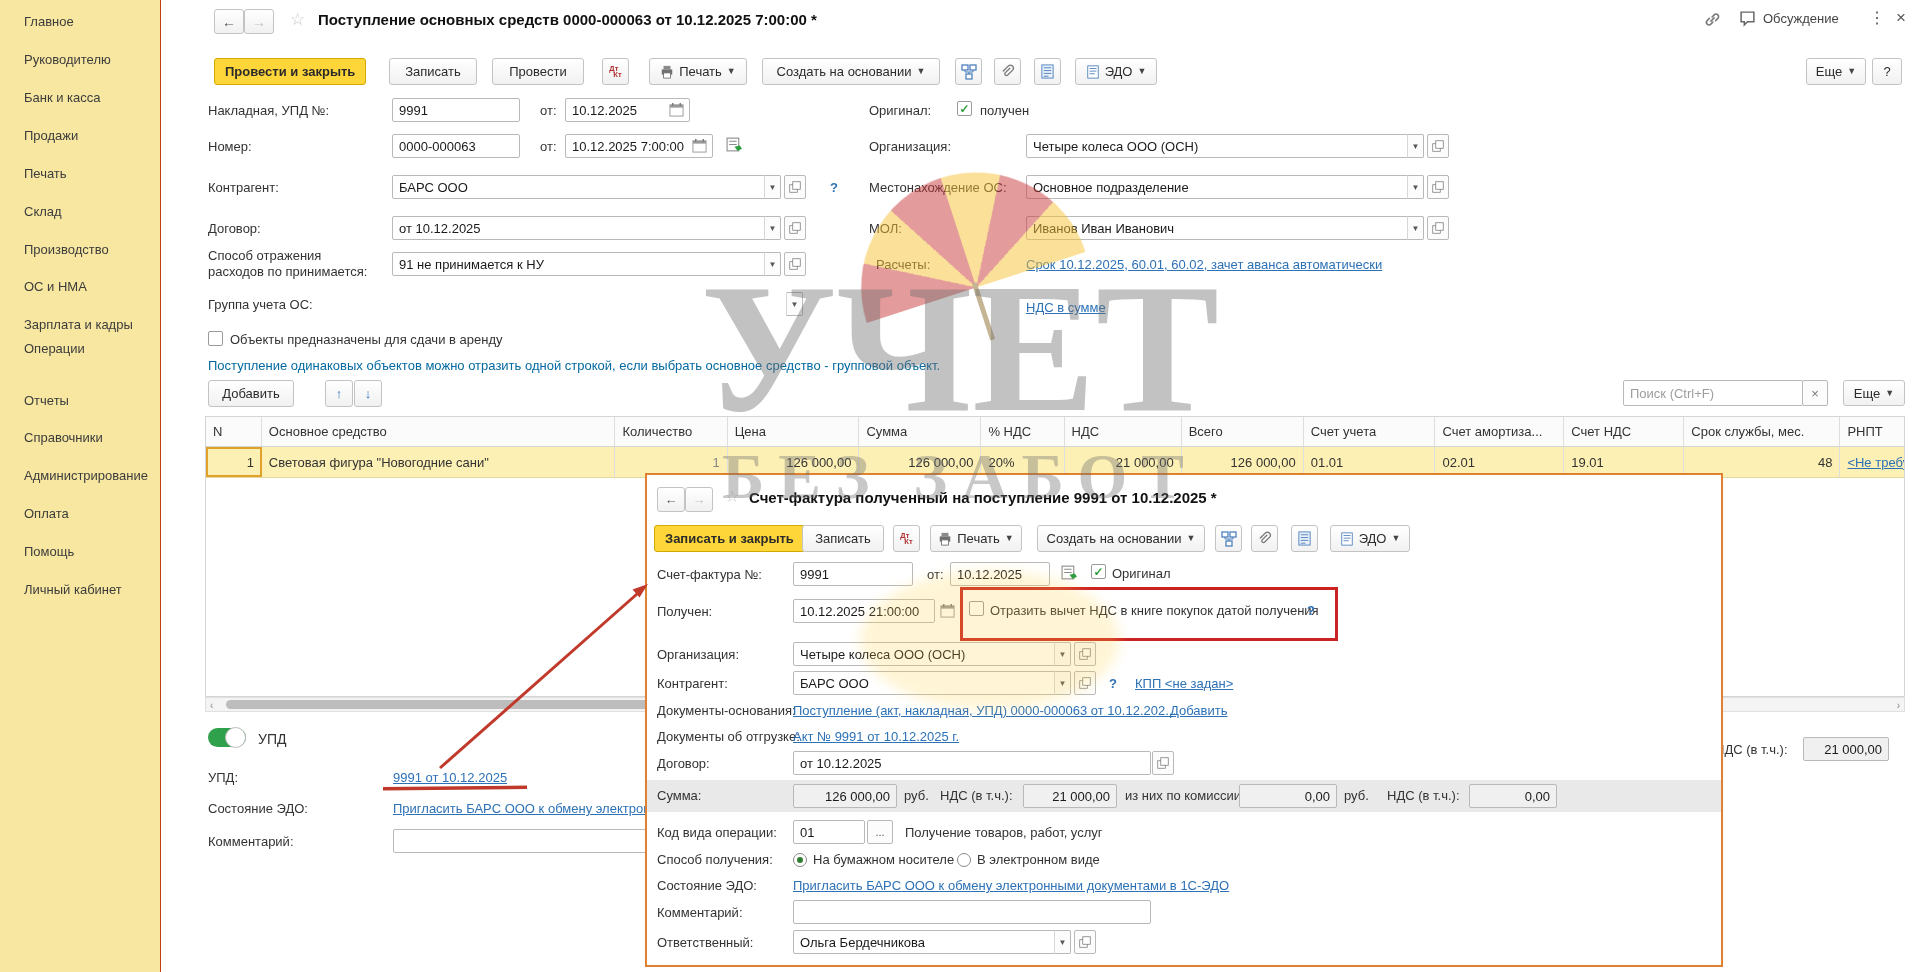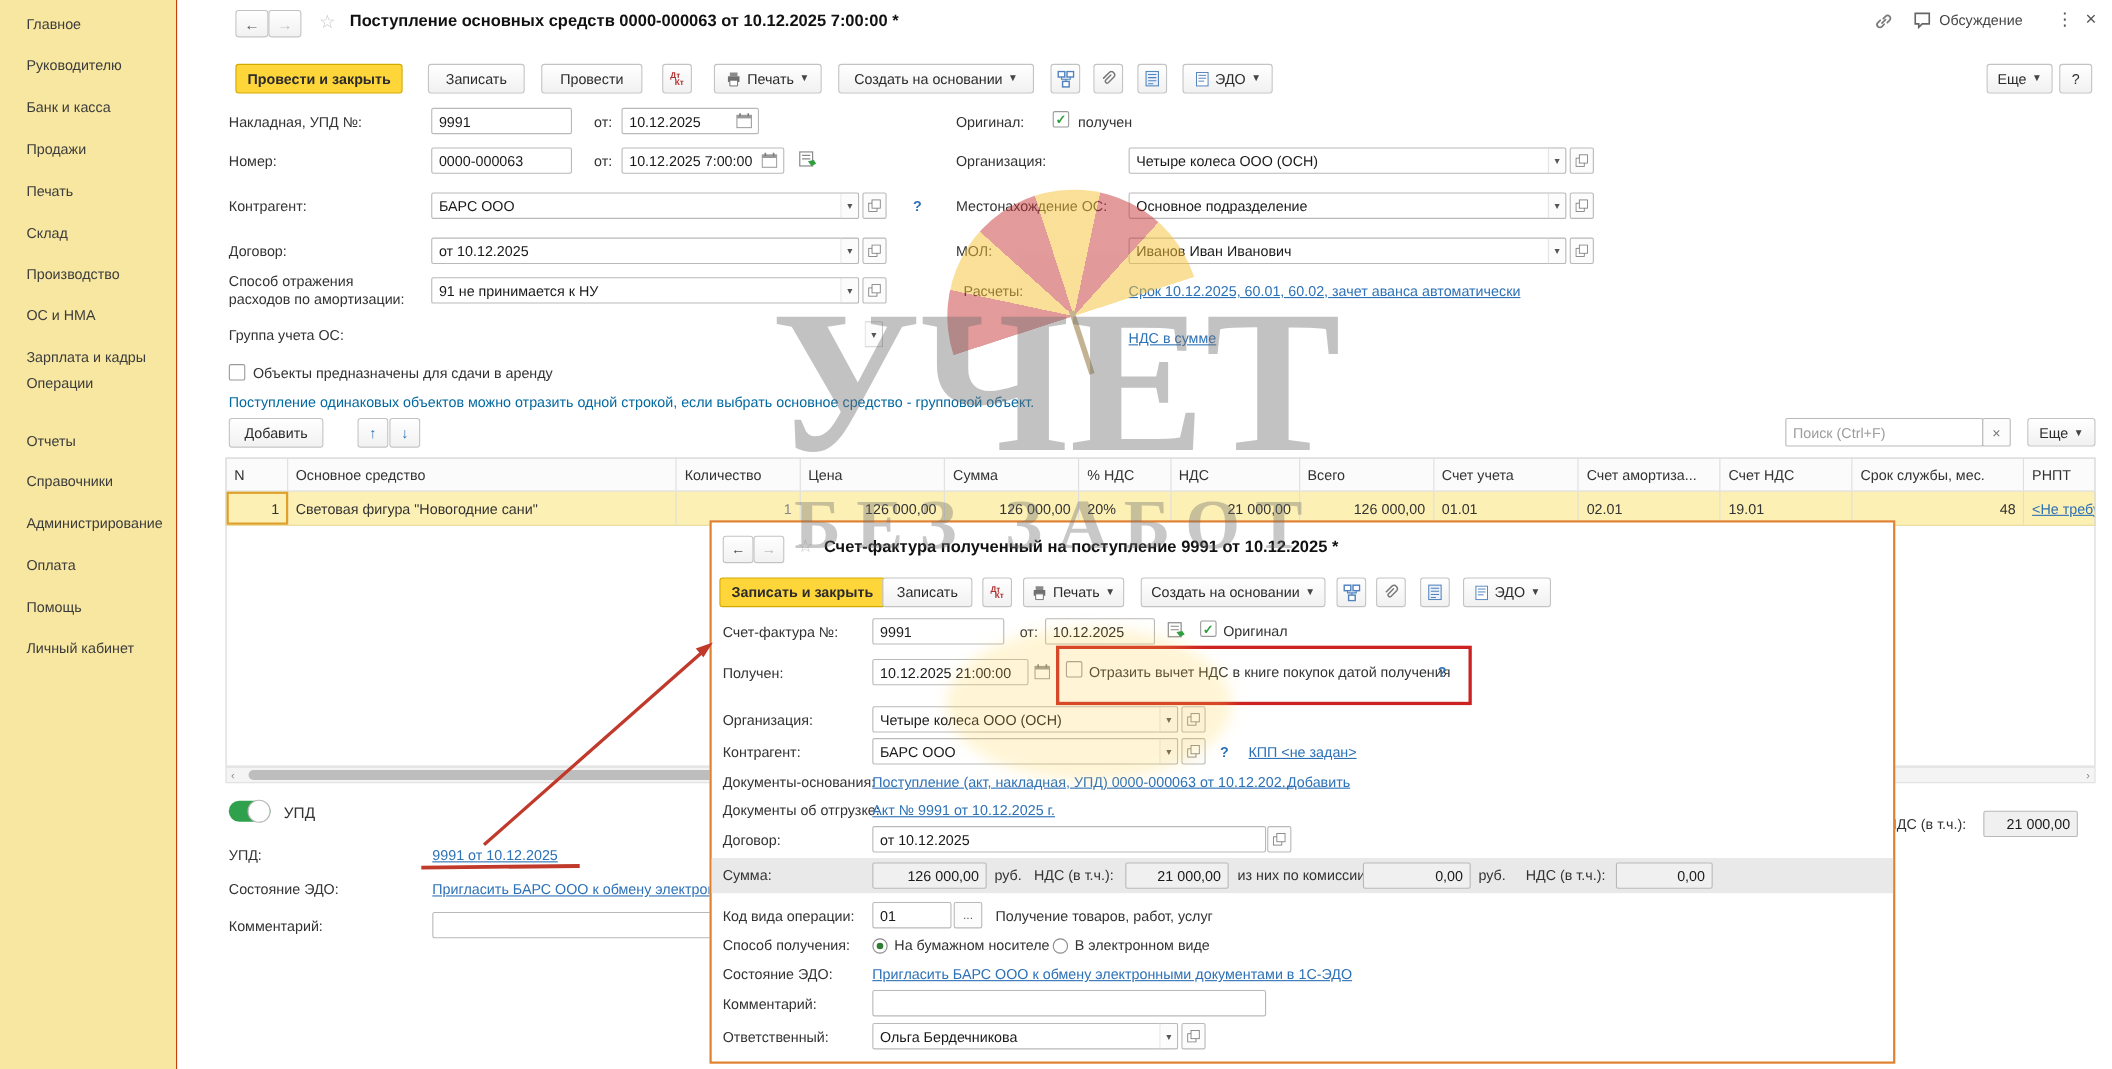--- a/index.html
+++ b/index.html
@@ -321,21 +321,21 @@
   <div class="fld" style="left:392px;top:216px;width:389px">от 10.12.2025</div>
   <div class="dd" style="left:764px;top:216px">▼</div>
   <div class="sq" style="left:784px;top:216px">
       <svg width="12" height="12" viewBox="0 0 16 16">
         <rect x="1" y="5" width="10" height="10" fill="#fff" stroke="#777"></rect>
         <rect x="5" y="1" width="10" height="10" fill="#fff" stroke="#777"></rect>
       </svg>
     </div>
 
   <div class="lbl" style="left:208px;top:248px">Способ отражения</div>
-  <div class="lbl" style="left:208px;top:264px">расходов по амортизации:</div>
+  <div class="lbl" style="left:208px;top:264px">расходов по принимается:</div>
   <div class="fld" style="left:392px;top:252px;width:389px">91 не принимается к НУ</div>
   <div class="dd" style="left:764px;top:252px">▼</div>
   <div class="sq" style="left:784px;top:252px">
       <svg width="12" height="12" viewBox="0 0 16 16">
         <rect x="1" y="5" width="10" height="10" fill="#fff" stroke="#777"></rect>
         <rect x="5" y="1" width="10" height="10" fill="#fff" stroke="#777"></rect>
       </svg>
     </div>
 
   <div class="lbl" style="left:208px;top:297px">Группа учета ОС:</div>

